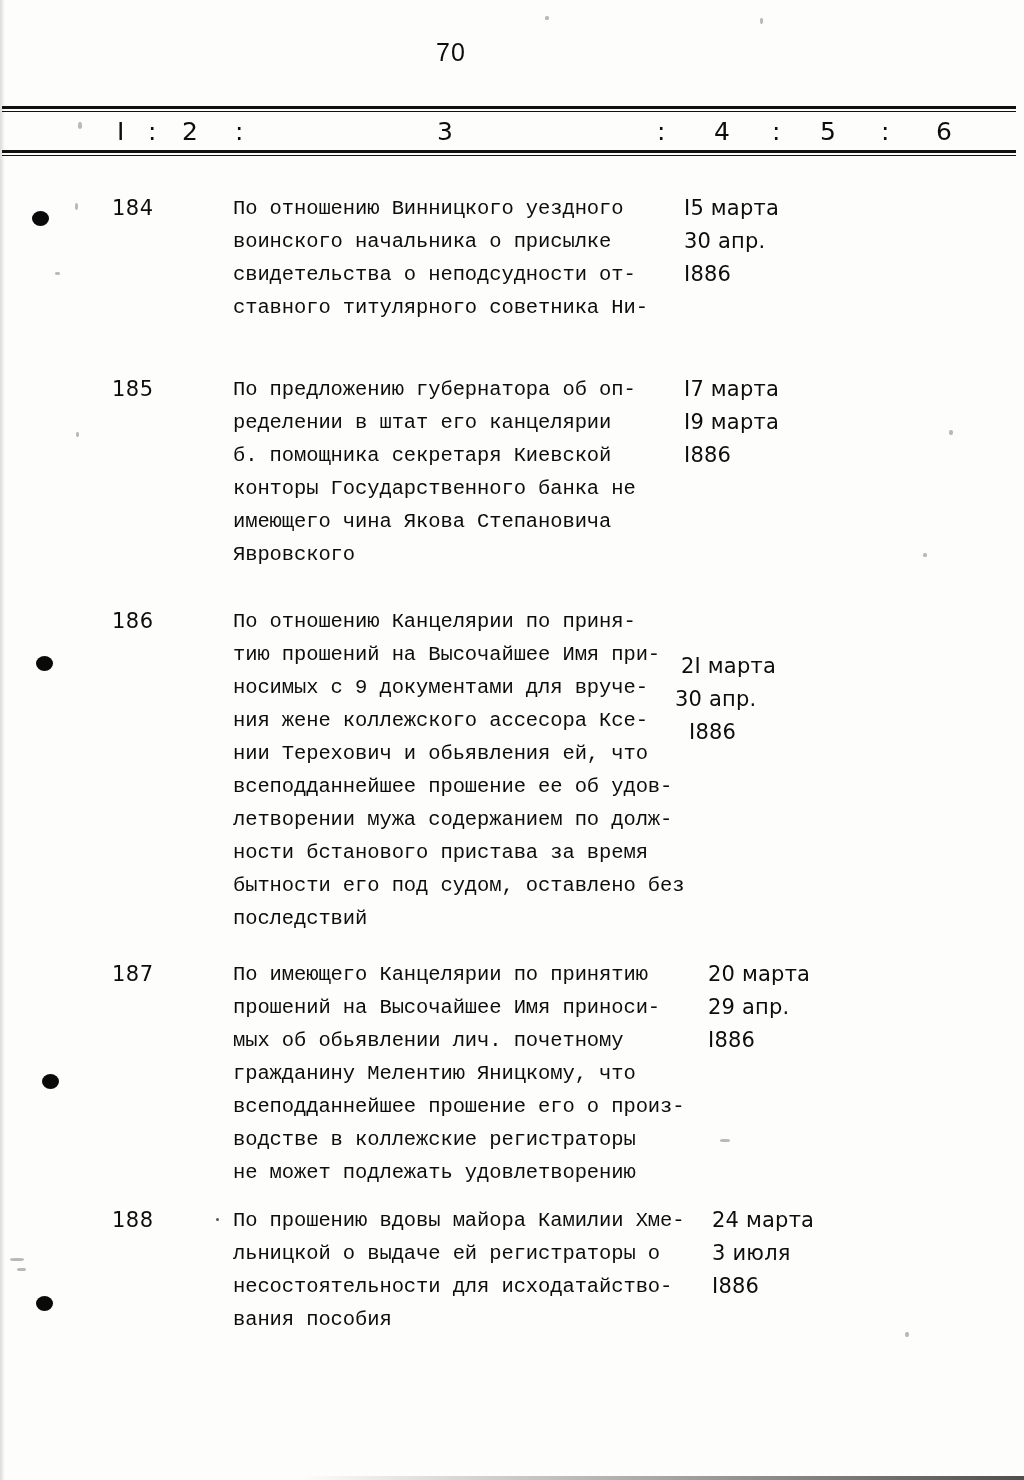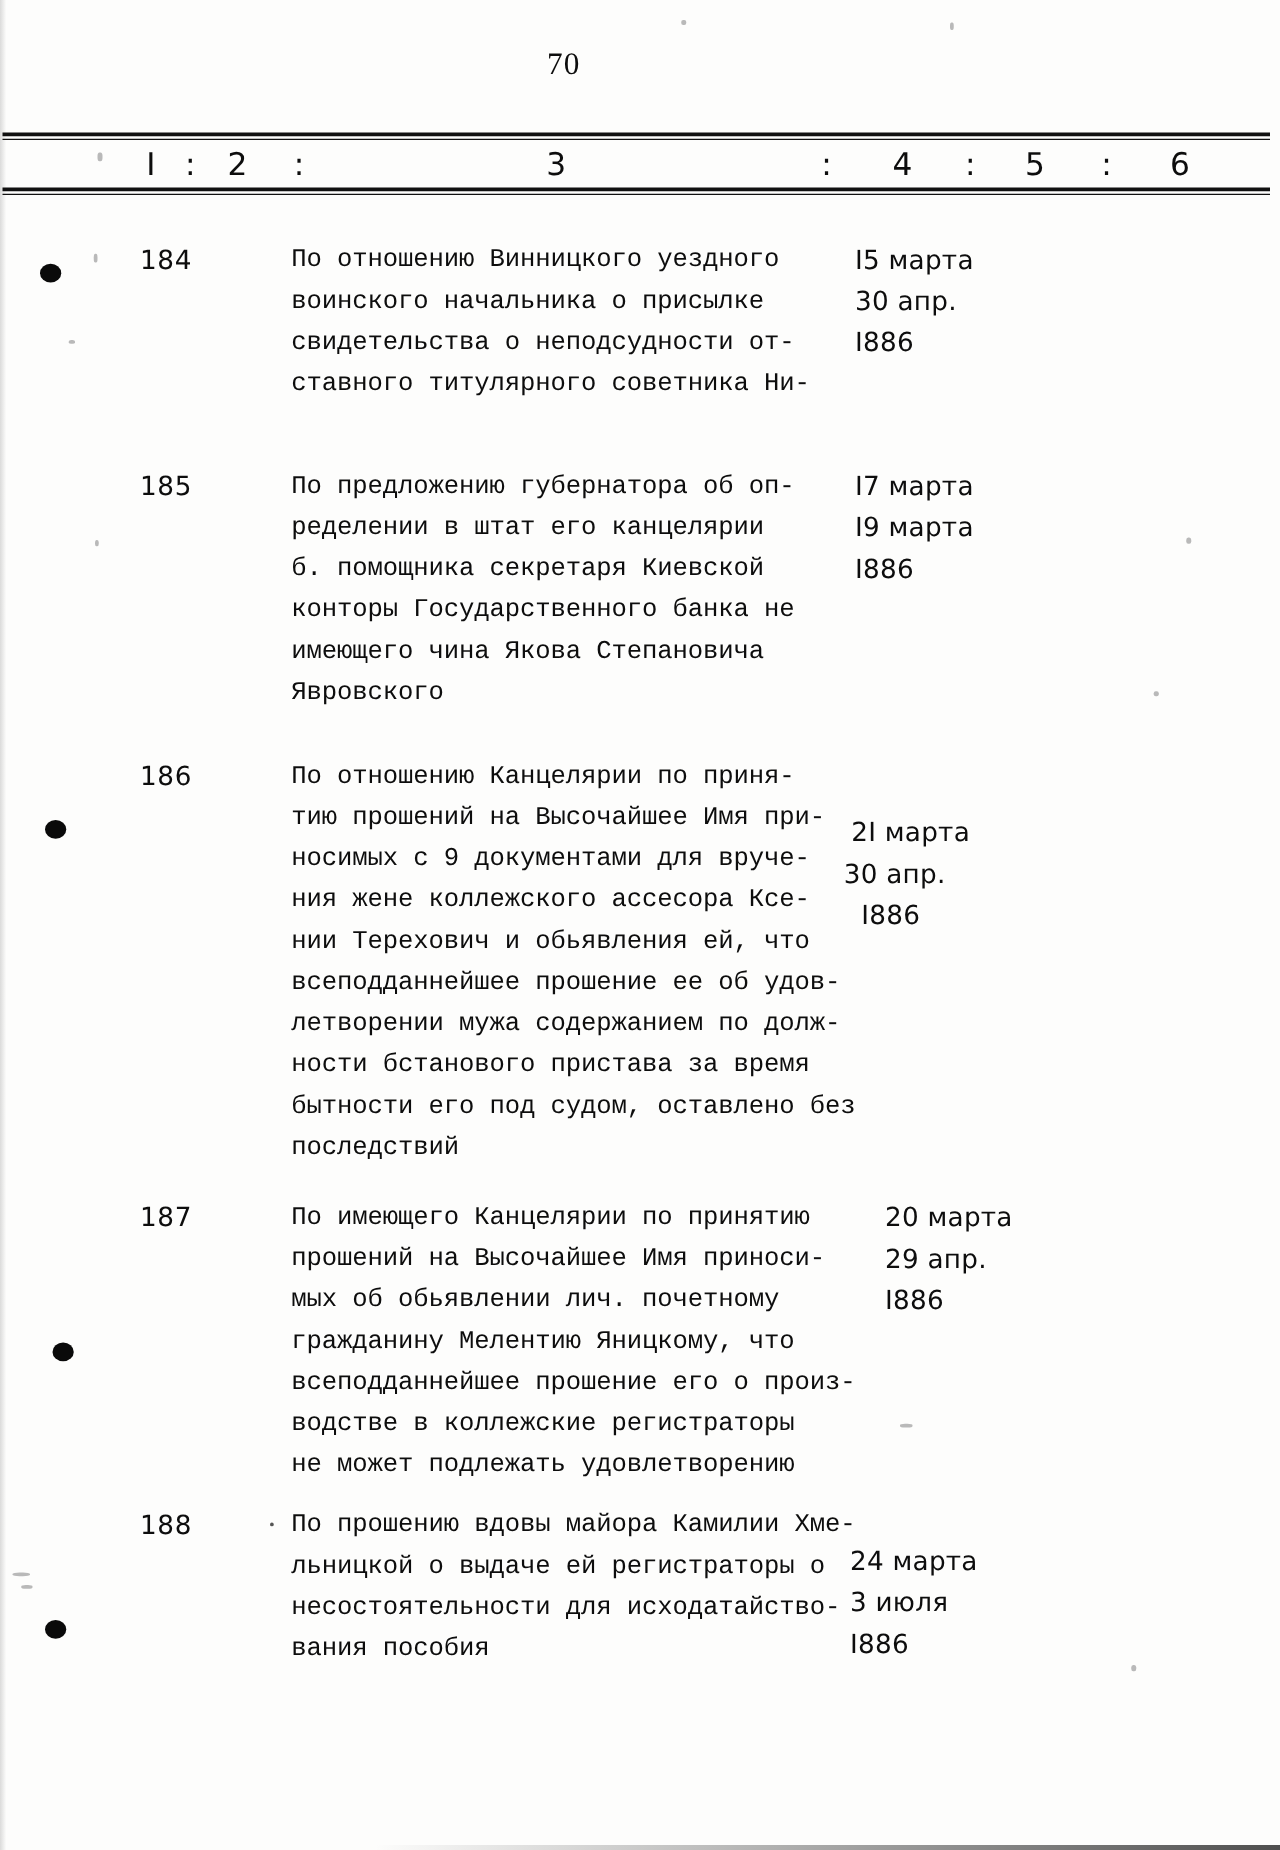--- a/index.html
+++ b/index.html
@@ -20,21 +20,21 @@
 
   
   .page-number {
     position: absolute;
     top: 38px;
     left: 0;
     width: 902px;
     text-align: center;
     font-size: 25px;
     letter-spacing: 1px;
-    font-family: Liberation Serif, serif;
+    font-family: Liberation Sans, sans-serif;
   }
 
   
   .rule {
     position: absolute;
     left: 2px;
     width: 1014px;
     background: #111;
   }
   .rule-top    { top: 106px;  height: 3px; }
@@ -267,20 +267,20 @@
 
   <div class="entry" style="top:1204px;">
     <div class="entry-num">188</div>
     <div class="predot"></div>
     <div class="entry-body" style="width:500px;">
       <div class="ln">По прошению вдовы майора Камилии Хме-</div>
       <div class="ln">льницкой о выдаче ей регистраторы о</div>
       <div class="ln">несостоятельности для исходатайство-</div>
       <div class="ln">вания пособия</div>
     </div>
-    <div class="entry-dates" style="left:680px;margin-top:29px;">
+    <div class="entry-dates" style="left:712px;">
       <div class="ln">24 марта</div>
       <div class="ln">3 июля</div>
       <div class="ln">I886</div>
     </div>
   </div>
 
 </div>
 
 </body></html>

